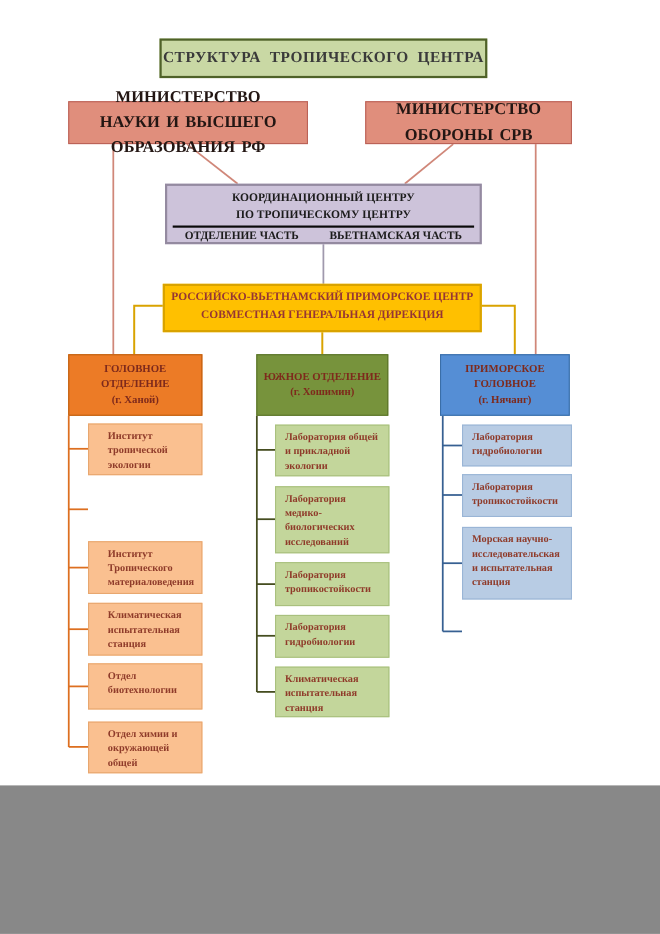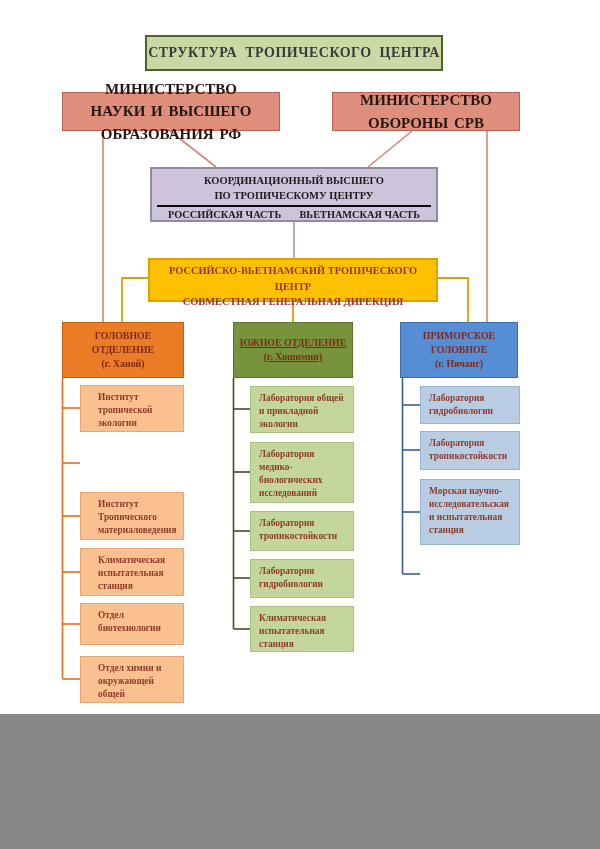--- a/index.html
+++ b/index.html
@@ -62,21 +62,21 @@
     font-size:10.4px;line-height:1.5;
     padding-top:3px;
   }
   .division{
     top:322px;height:56px;
     color:var(--header-text);
     font-size:9.8px;line-height:1.45;
     display:flex;flex-direction:column;align-items:center;justify-content:center;
   }
   .division-head{left:62px;width:122px;background:var(--head-bg);border:1px solid var(--head-border);}
-  .division-south{left:233px;width:120px;background:var(--south-bg);border:1px solid var(--south-border);text-decoration:underline;}
+  .division-south{left:233px;width:120px;background:var(--south-bg);border:1px solid var(--south-border);}
   .division-coastal{left:400px;width:118px;background:var(--coastal-bg);border:1px solid var(--coastal-border);}
   .unit{
     position:absolute;
     font-weight:bold;
     font-size:9.4px;line-height:1.38;
     color:var(--unit-text);
     text-align:left;
     padding:5px 4px 3px 8px;
   }
   .col-head .unit,.unit.u-head{background:var(--unit-head-bg);border:1px solid var(--unit-head-border);padding-left:17px;}
@@ -133,32 +133,32 @@
 
   <div class="box ministry ministry-left">
     <span>МИНИСТЕРСТВО НАУКИ И ВЫСШЕГО ОБРАЗОВАНИЯ РФ</span>
   </div>
   <div class="box ministry ministry-right">
     <span>МИНИСТЕРСТВО ОБОРОНЫ СРВ</span>
   </div>
 
   <div class="box committee">
     <div class="committee-title">
-      <div>КООРДИНАЦИОННЫЙ ВЫСШЕГО</div>
+      <div>КООРДИНАЦИОННЫЙ ЦЕНТРУ</div>
       <div>ПО ТРОПИЧЕСКОМУ ЦЕНТРУ</div>
     </div>
     <div class="committee-rule"></div>
     <div class="committee-parts">
-      <span>РОССИЙСКАЯ ЧАСТЬ</span>
+      <span>ОТДЕЛЕНИЕ ЧАСТЬ</span>
       <span>ВЬЕТНАМСКАЯ ЧАСТЬ</span>
     </div>
   </div>
 
   <div class="box center-box">
-    <div>РОССИЙСКО-ВЬЕТНАМСКИЙ ТРОПИЧЕСКОГО ЦЕНТР</div>
+    <div>РОССИЙСКО-ВЬЕТНАМСКИЙ ПРИМОРСКОЕ ЦЕНТР</div>
     <div>СОВМЕСТНАЯ ГЕНЕРАЛЬНАЯ ДИРЕКЦИЯ</div>
   </div>
 
   <div class="box division division-head">
     <div>ГОЛОВНОЕ ОТДЕЛЕНИЕ</div>
     <div>(г. Ханой)</div>
   </div>
   <div class="box division division-south">
     <div>ЮЖНОЕ ОТДЕЛЕНИЕ</div>
     <div>(г. Хошимин)</div>

